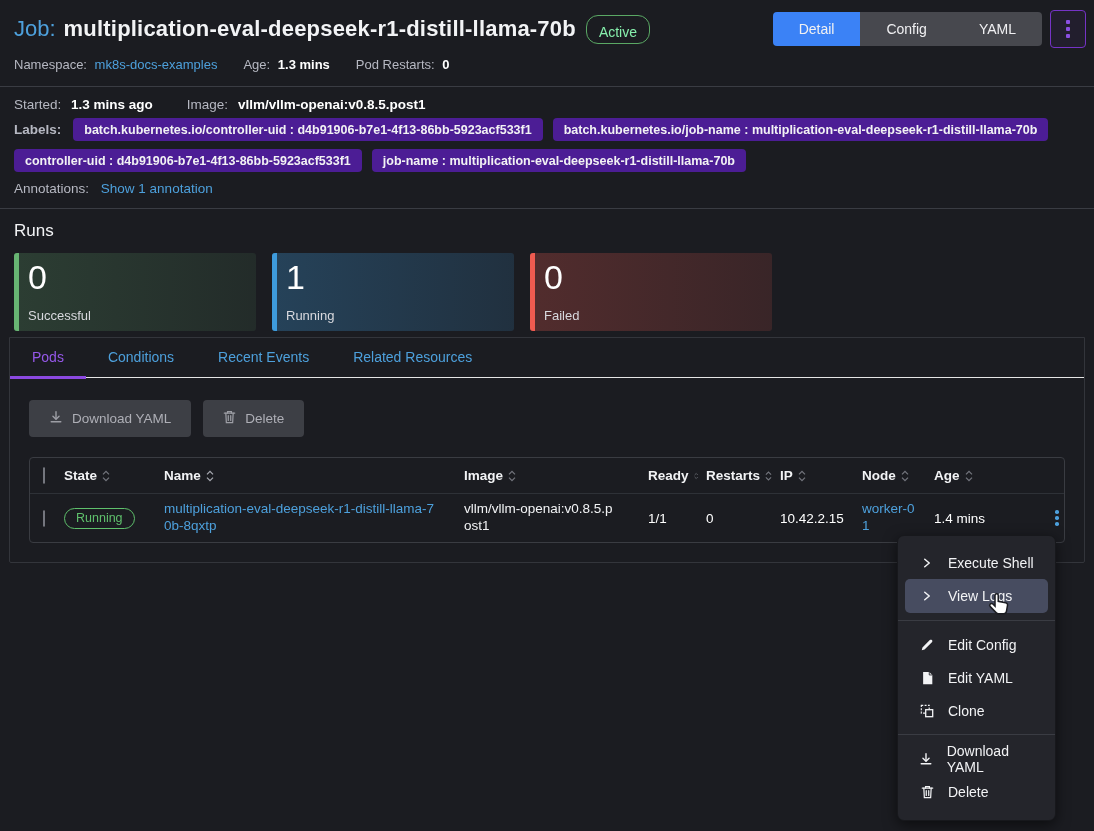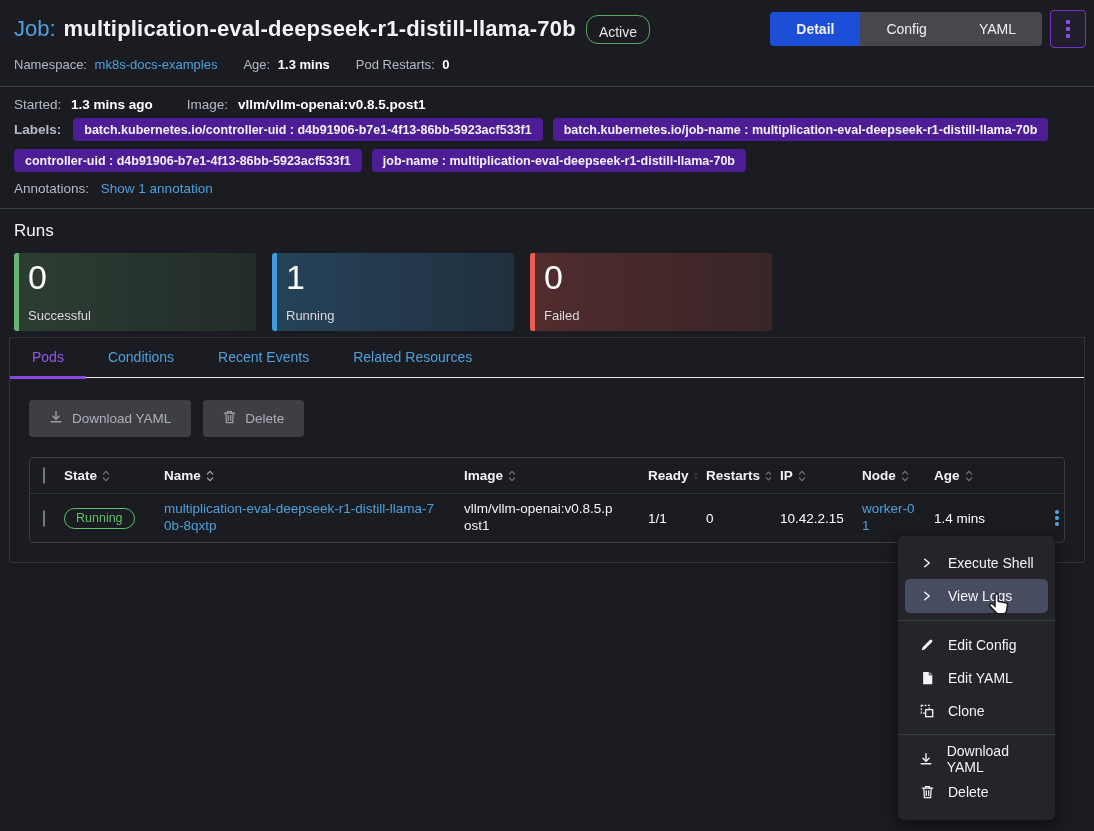--- a/index.html
+++ b/index.html
@@ -12,30 +12,30 @@
     position:relative;
   }
   .page { position:relative; width:1094px; height:831px; }
 
   
   .title-row { display:flex; align-items:center; padding:10px 8px 0 14px; }
   .title { font-size:22px; font-weight:400; display:flex; gap:8px; }
   .title .kind { color:#4da0dc; }
   .title .name { color:#f2f3f5; font-weight:600; letter-spacing:.2px; }
   .badge-active {
-    margin-left:10px; font-size:14px; color:#e5e5e5;
+    margin-left:10px; font-size:14px; color:#86efac;
     border:1px solid #5aa864; border-radius:12px; padding:8px 12px 3px;
   }
   .spacer { flex:1; }
   .btn-group { display:flex; border-radius:4px; overflow:hidden; }
   .btn-group .vbtn {
     font-size:14px; padding:9px 26px; background:#47484e; color:#f0f0f2;
     border:none; cursor:pointer; font-family:inherit;
   }
-  .btn-group .vbtn.active { background:#1d4ed8;font-weight:bold; }
+  .btn-group .vbtn.active { background:#3b82f6; }
   .kebab-btn {
     margin-left:8px; width:36px; height:38px; background:#221e2d;
     border:1px solid #7533c6; border-radius:4px; display:flex;
     flex-direction:column; align-items:center; justify-content:center; gap:3px; cursor:pointer;
   }
   .kebab-btn .dot { width:4px; height:4px; border-radius:1px; background:#8a4fe0; }
 
   .meta-row { display:flex; gap:26px; padding:9px 14px 0; font-size:13px; }
   .meta-item { color:#b6b8c2; }
   .meta-item .val { color:#ffffff; font-weight:700; margin-left:4px; }

